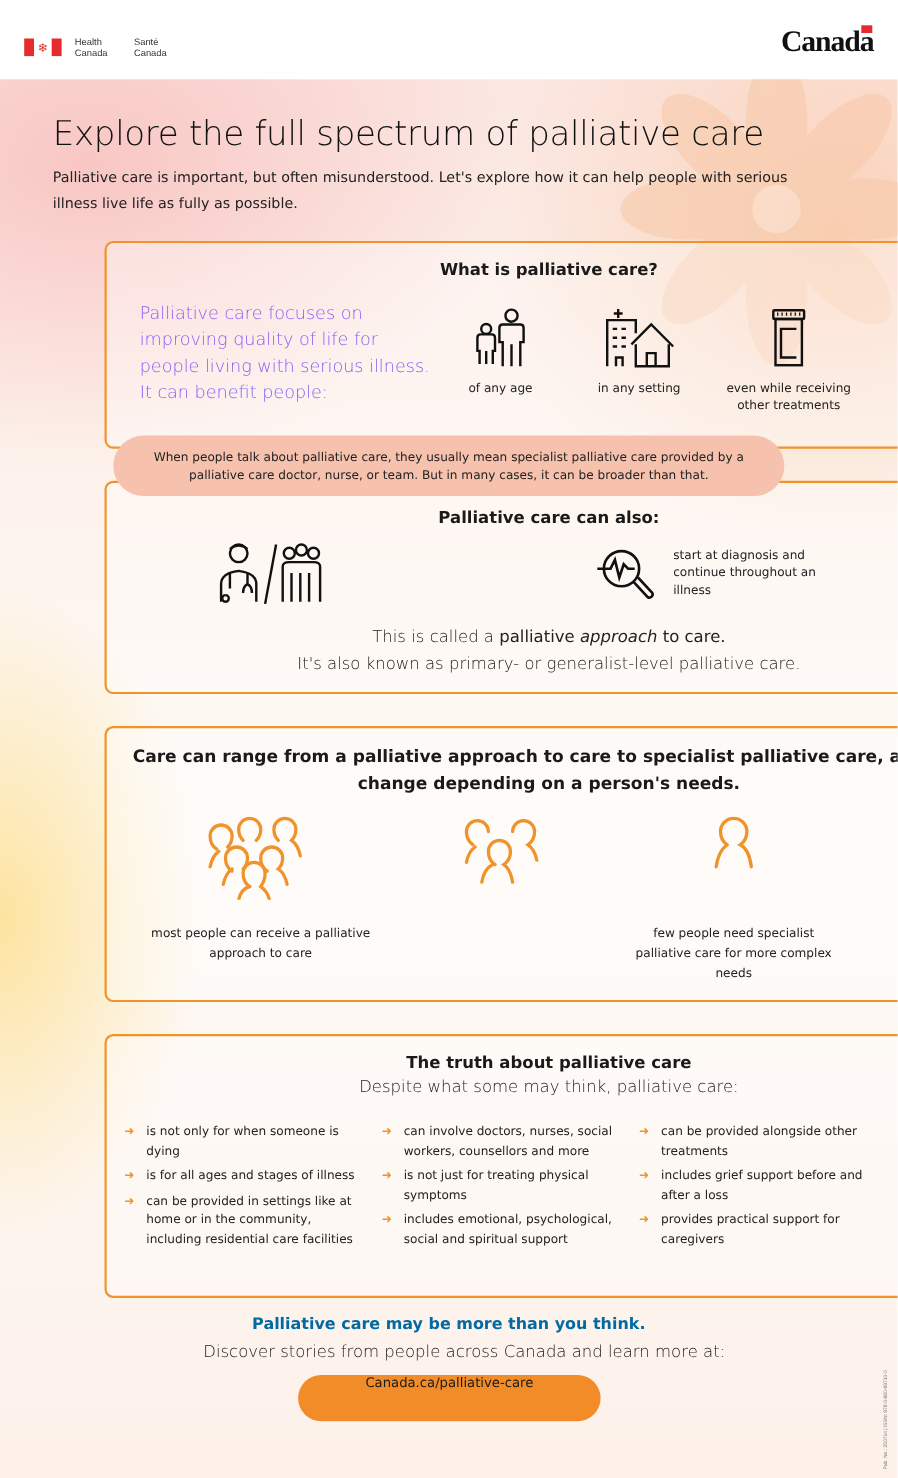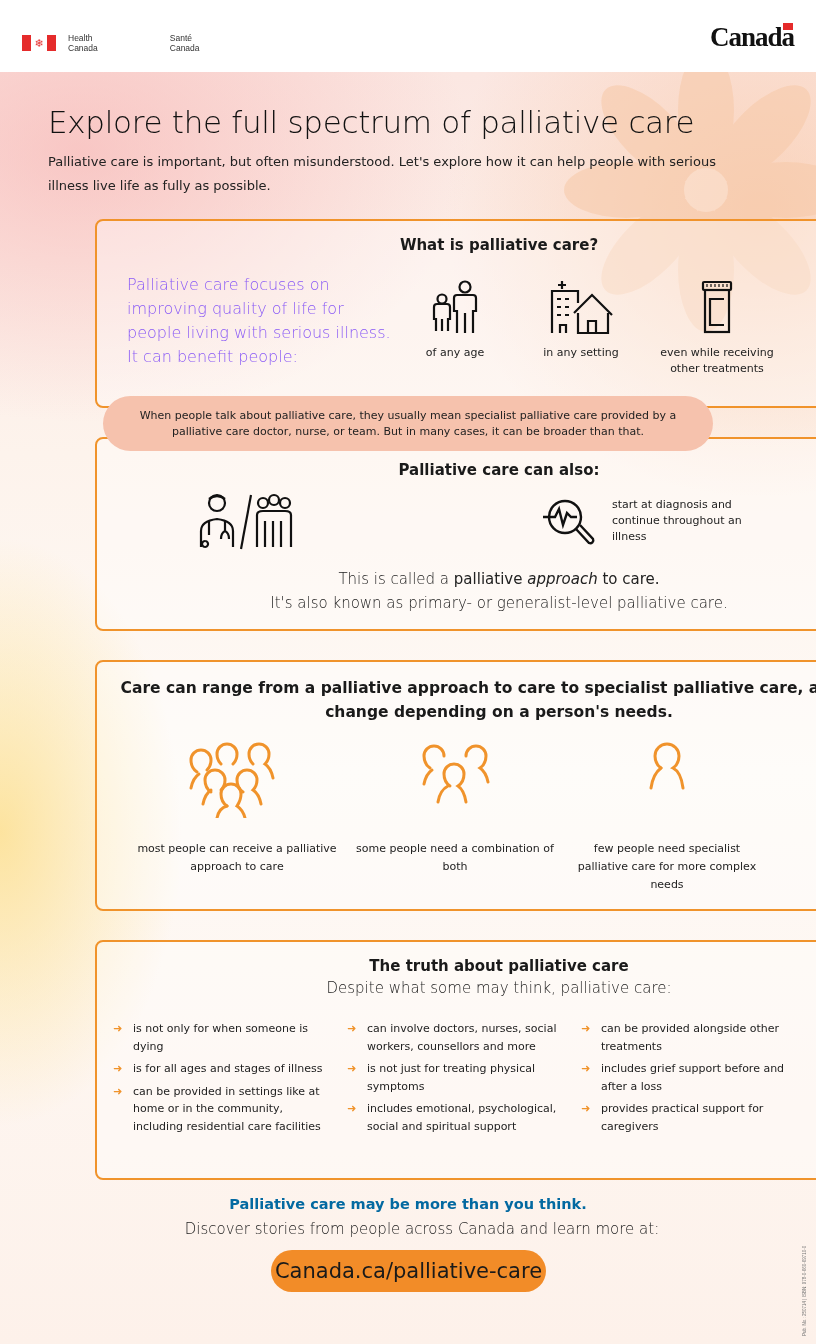--- a/index.html
+++ b/index.html
@@ -21,21 +21,21 @@
   }
   .flower { position: absolute; right: -40px; top: 40px; width: 300px; height: 300px; z-index: 0; opacity: 0.55; }
   .header {
     position: absolute; left: 0; top: 0; width: 816px; height: 72px;
     background: #ffffff; z-index: 2;
   }
   .fip { position: absolute; left: 22px; top: 33px; display: flex; align-items: center; }
   .flag { width: 34px; height: 16px; display: flex; }
   .flag .bar { width: 9px; height: 16px; background: #e52b2b; }
   .flag .mid { width: 16px; height: 16px; background: #fff; display: flex; align-items: center; justify-content: center; color: #e52b2b; font-size: 11px; line-height: 1; }
-  .fip-text { display: flex; margin-left: 12px; font-family: "Liberation Sans", sans-serif; font-size: 8.5px; line-height: 10px; color: #333; gap: 48px; }
+  .fip-text { display: flex; margin-left: 12px; font-family: "Liberation Sans", sans-serif; font-size: 8.5px; line-height: 10px; color: #333; }
   .fip-text div { margin-right: 12px; }
   .wordmark { position: absolute; right: 22px; top: 22px; font-family: "Liberation Serif", serif; font-weight: bold; font-size: 27px; letter-spacing: -1px; color: #111; }
   .wordmark .wm-flag { position: absolute; right: 1px; top: 1px; width: 10px; height: 7px; background: #e52b2b; }
 
   .content { position: absolute; left: 0; top: 0; width: 816px; height: 1344px; z-index: 1; }
   .title { position: absolute; left: 48px; top: 104px; font-size: 31px; font-weight: 300; letter-spacing: -0.3px; color: #111; font-family: "DejaVu Sans", sans-serif; }
   .intro { position: absolute; left: 48px; top: 150px; width: 680px; font-size: 13px; line-height: 24px; color: #222; }
 
   .card { position: absolute; left: 47px; width: 808px; border: 2px solid #f0932b; border-radius: 8px; background: rgba(255,255,255,0.35); margin-left: 48px; }
   .card-title { text-align: center; font-weight: bold; font-size: 15px; color: #1a1a1a; }
@@ -78,22 +78,22 @@
   #card4 .card-title { position: absolute; top: 15px; left: 0; right: 0; }
   .c4-sub { position: absolute; top: 37px; left: 0; right: 0; text-align: center; font-size: 15px; font-weight: 300; color: #222; }
   .c4-col { position: absolute; top: 78px; width: 220px; }
   .c4-li { display: flex; font-size: 11px; line-height: 17.5px; color: #222; margin-bottom: 5px; }
   .c4-li .arrow { width: 20px; flex: none; color: #f0932b; font-size: 11px; font-weight: bold; }
 
   .closing-bold { position: absolute; left: 0; right: 0; top: 1196px; text-align: center; font-weight: bold; font-size: 14.5px; color: #0369a1; }
   .closing-sub { position: absolute; left: 0; right: 0; top: 1220px; text-align: center; font-size: 15px; font-weight: 300; color: #222; padding-left: 28px; }
   .cta {
     position: absolute; left: 271px; top: 1250px; width: 275px; height: 42px;
-    background: #f28c28; border-radius: 22px; display: flex; align-items: center; justify-content: center;
-    font-size: 21px; color: #1a1a1a; text-decoration: none;
+    background: #f28c28; border-radius: 22px; display: flex; justify-content: center;
+    font-size: 12px; color: #1a1a1a; text-decoration: none;
   }
   .pubno {
     position: absolute; left: 802px; top: 1336px; transform: rotate(-90deg); transform-origin: left top;
     font-size: 4.5px; color: #777; white-space: nowrap; font-family: "Liberation Sans", sans-serif;
   }
 </style>
 </head>
 <body>
 
 <div class="page-bg"></div>
@@ -224,21 +224,20 @@
 
     <div class="c3-item" style="left:258px;">
       <svg width="70" height="62" viewBox="0 0 70 62" fill="none" stroke="#f0932b" stroke-width="3" stroke-linecap="round">
         <path d="M10 26 q-6-4-6-12 a10 10 0 1 1 20 0"></path>
         <path d="M4 42 q2-10 8-14"></path>
         <path d="M46 14 a10 10 0 1 1 20 0 q0 8-6 12 q6 4 8 14"></path>
         <path d="M30 44 q-6-4-6-12 a10 10 0 1 1 20 0 q0 8-6 12 q6 4 8 16"></path>
         <path d="M18 60 q2-12 10-16"></path>
       </svg>
     </div>
-    <div class="c3-cap" style="left:258px;">some people need a combination of both</div>
 
     <div class="c3-item" style="left:470px;">
       <svg width="40" height="50" viewBox="0 0 40 50" fill="none" stroke="#f0932b" stroke-width="3" stroke-linecap="round">
         <path d="M14 26 q-6-4-6-12 a12 12 0 1 1 24 0 q0 8-6 12 q8 4 10 20"></path>
         <path d="M4 46 q2-14 10-20"></path>
       </svg>
     </div>
     <div class="c3-cap" style="left:470px;">few people need specialist palliative care for more complex needs</div>
   </section>
 

